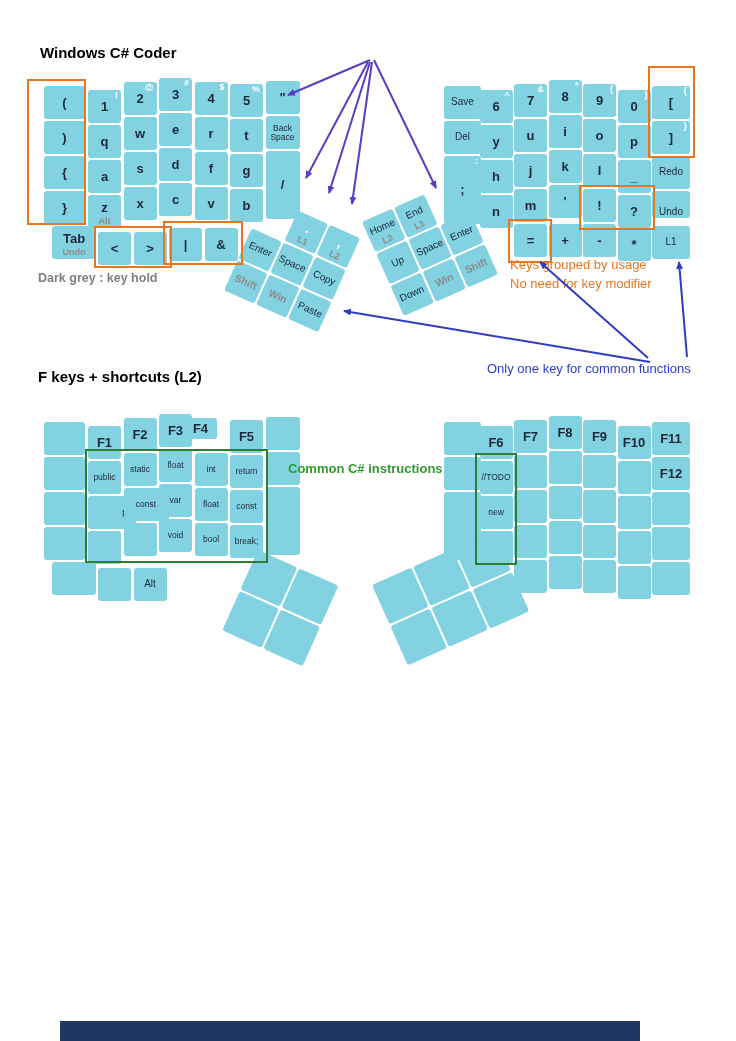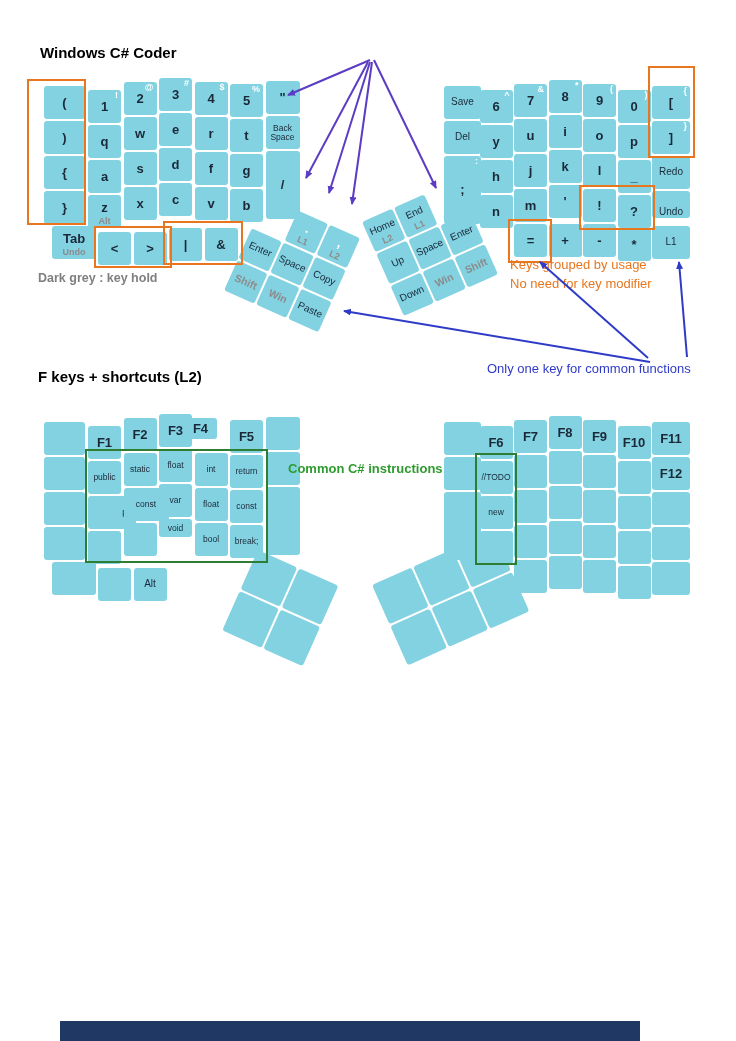--- a/index.html
+++ b/index.html
@@ -377,21 +377,21 @@
       </div>
       <div class="key" style="left: 0px; top: 105px; width: 41px; height: 33px;">
         <span class="kmain"></span>
       </div>
       <div class="key" style="left: 44px; top: 109px; width: 33px; height: 33px;">
         <span class="kmain"></span>
       </div>
       <div class="key" style="left: 79.5px; top: 101px; width: 33px; height: 33px;">
         <span class="kmain"></span>
       </div>
-      <div class="key tiny" style="left: 115px; top: 97px; width: 33px; height: 18px; align-items: center;">
+      <div class="key tiny" style="left: 115px; top: 97px; width: 33px; height: 33px; align-items: center;">
         <span class="kmain">void</span>
       </div>
       <div class="key tiny" style="left: 150.5px; top: 101px; width: 33px; height: 33px;">
         <span class="kmain">bool</span>
       </div>
       <div class="key tiny" style="left: 186px; top: 103px; width: 33px; height: 33px;">
         <span class="kmain">break;</span>
       </div>
       <div class="key" style="left: 8px; top: 140px; width: 44px; height: 33px;">
         <span class="kmain"></span>

